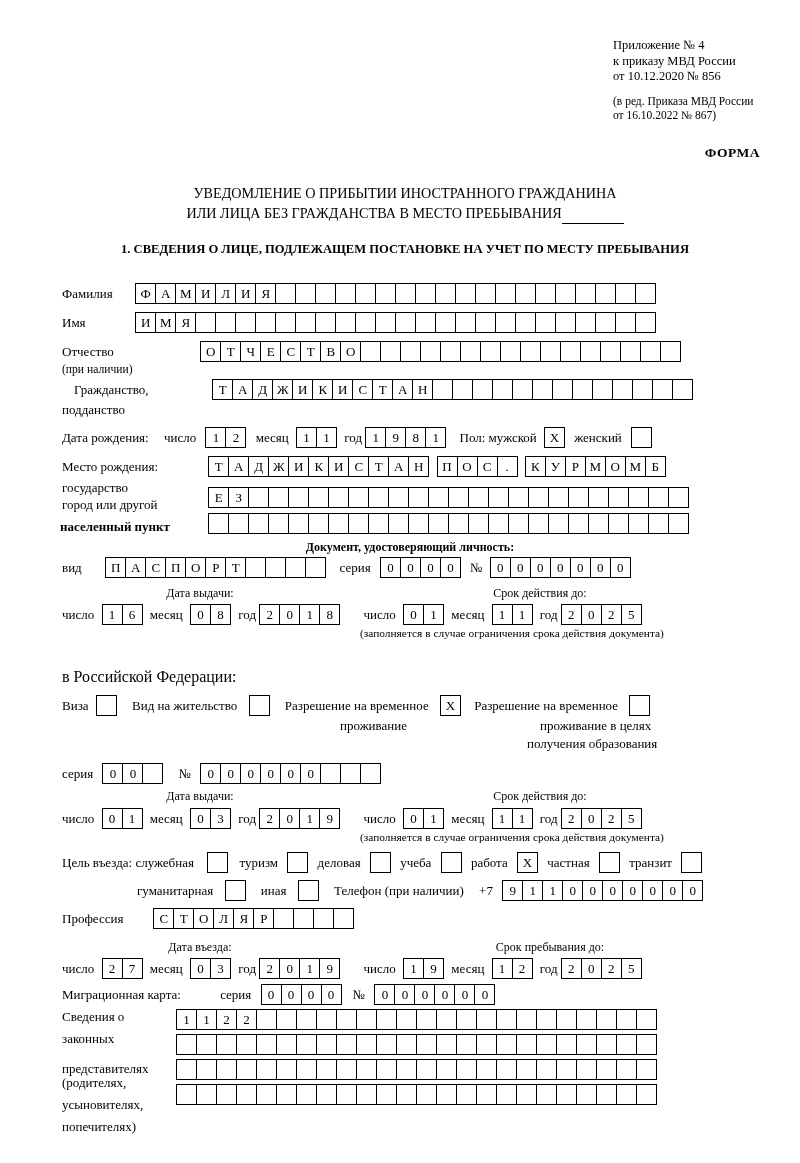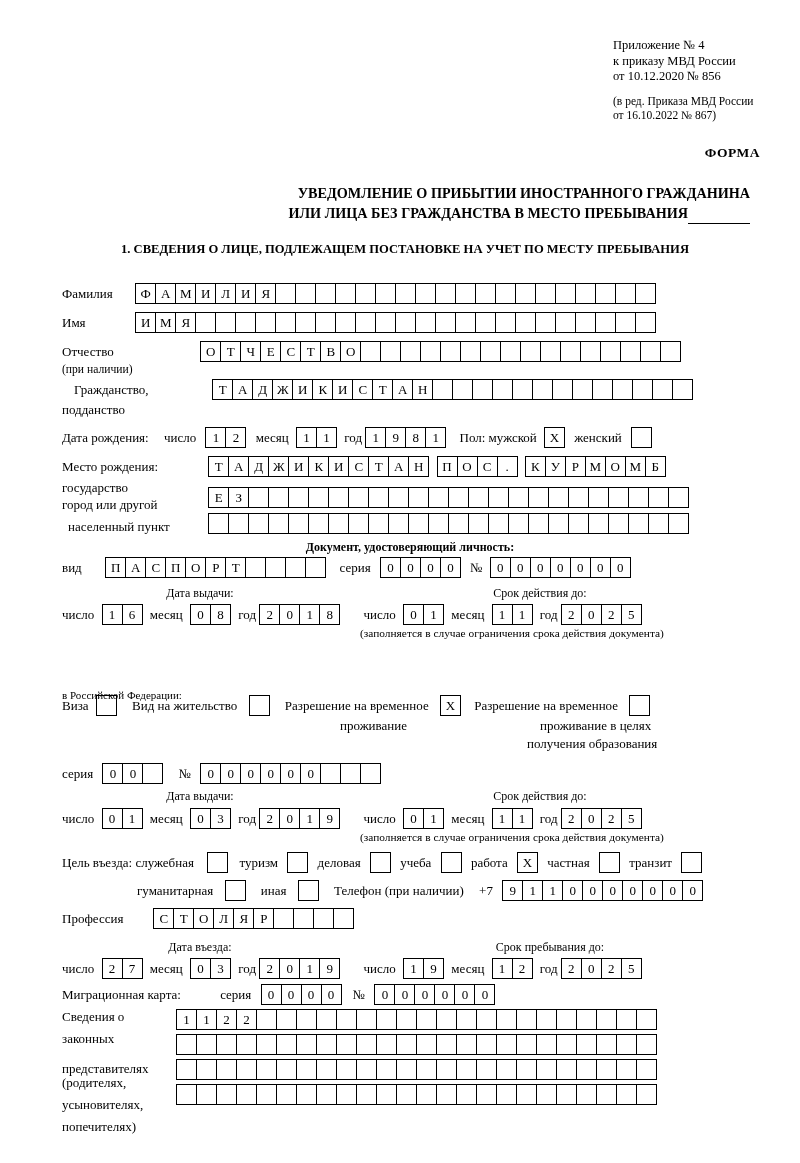--- a/index.html
+++ b/index.html
@@ -42,22 +42,22 @@
     text-align: right;
     font-weight: bold;
     font-size: 13.5px;
     letter-spacing: 0.5px;
   }
   .title {
     position: absolute;
     left: 60px;
     top: 183px;
     width: 690px;
-    text-align: right;
-    font-weight: bold;
+    text-align: center;
+    font-weight: normal;
     font-size: 14.2px;
     line-height: 20px;
   }
   .title .ul {
     display: inline-block;
     width: 62px;
     border-bottom: 1px solid #000;
   }
   .section-title {
     position: absolute;
@@ -382,21 +382,21 @@
         <span class="cell"></span>
         <span class="cell"></span>
         <span class="cell"></span>
         <span class="cell"></span>
         <span class="cell"></span>
         <span class="cell"></span>
         <span class="cell"></span>
         <span class="cell"></span>
       </span>
   </div>
-  <div class="row" style="left:68px; top:519px;">населенный пункт</div>
+  <div class="row" style="left:60px; top:519px;font-weight:bold;">населенный пункт</div>
 
   <div class="center-note bold" style="left:200px; top:540px; width:420px; font-size:12px;">Документ, удостоверяющий личность:</div>
 
   <div class="row" style="left:62px; top:557px;">
     <span class="inline-lbl" style="width:40px">вид</span>
     <span class="cells">
         <span class="cell">П</span>
         <span class="cell">А</span>
         <span class="cell">С</span>
         <span class="cell">П</span>
@@ -462,21 +462,21 @@
     <span class="cells">
         <span class="cell">2</span>
         <span class="cell">0</span>
         <span class="cell">2</span>
         <span class="cell">5</span>
       </span>
   </div>
 
   <div class="center-note" style="left:360px; top:627px; width:400px; font-size:11.4px; text-align:left;">(заполняется в случае ограничения срока действия документа)</div>
 
-  <div class="row" style="left:62px; top:689px; font-size:11px;">в Российской Федерации:</div>
+  <div class="row" style="left:62px; top:668px; font-size:16px;">в Российской Федерации:</div>
 
   <div class="row" style="left:62px; top:695px;">
     <span class="inline-lbl">Виза</span>
     <span class="box gap4"></span>
     <span class="inline-lbl gap16">Вид на жительство</span>
     <span class="box gap8"></span>
     <span class="inline-lbl gap16">Разрешение на временное</span>
     <span class="box gap8">Х</span>
     <span class="inline-lbl gap10">Разрешение на временное</span>
     <span class="box gap8"></span>

